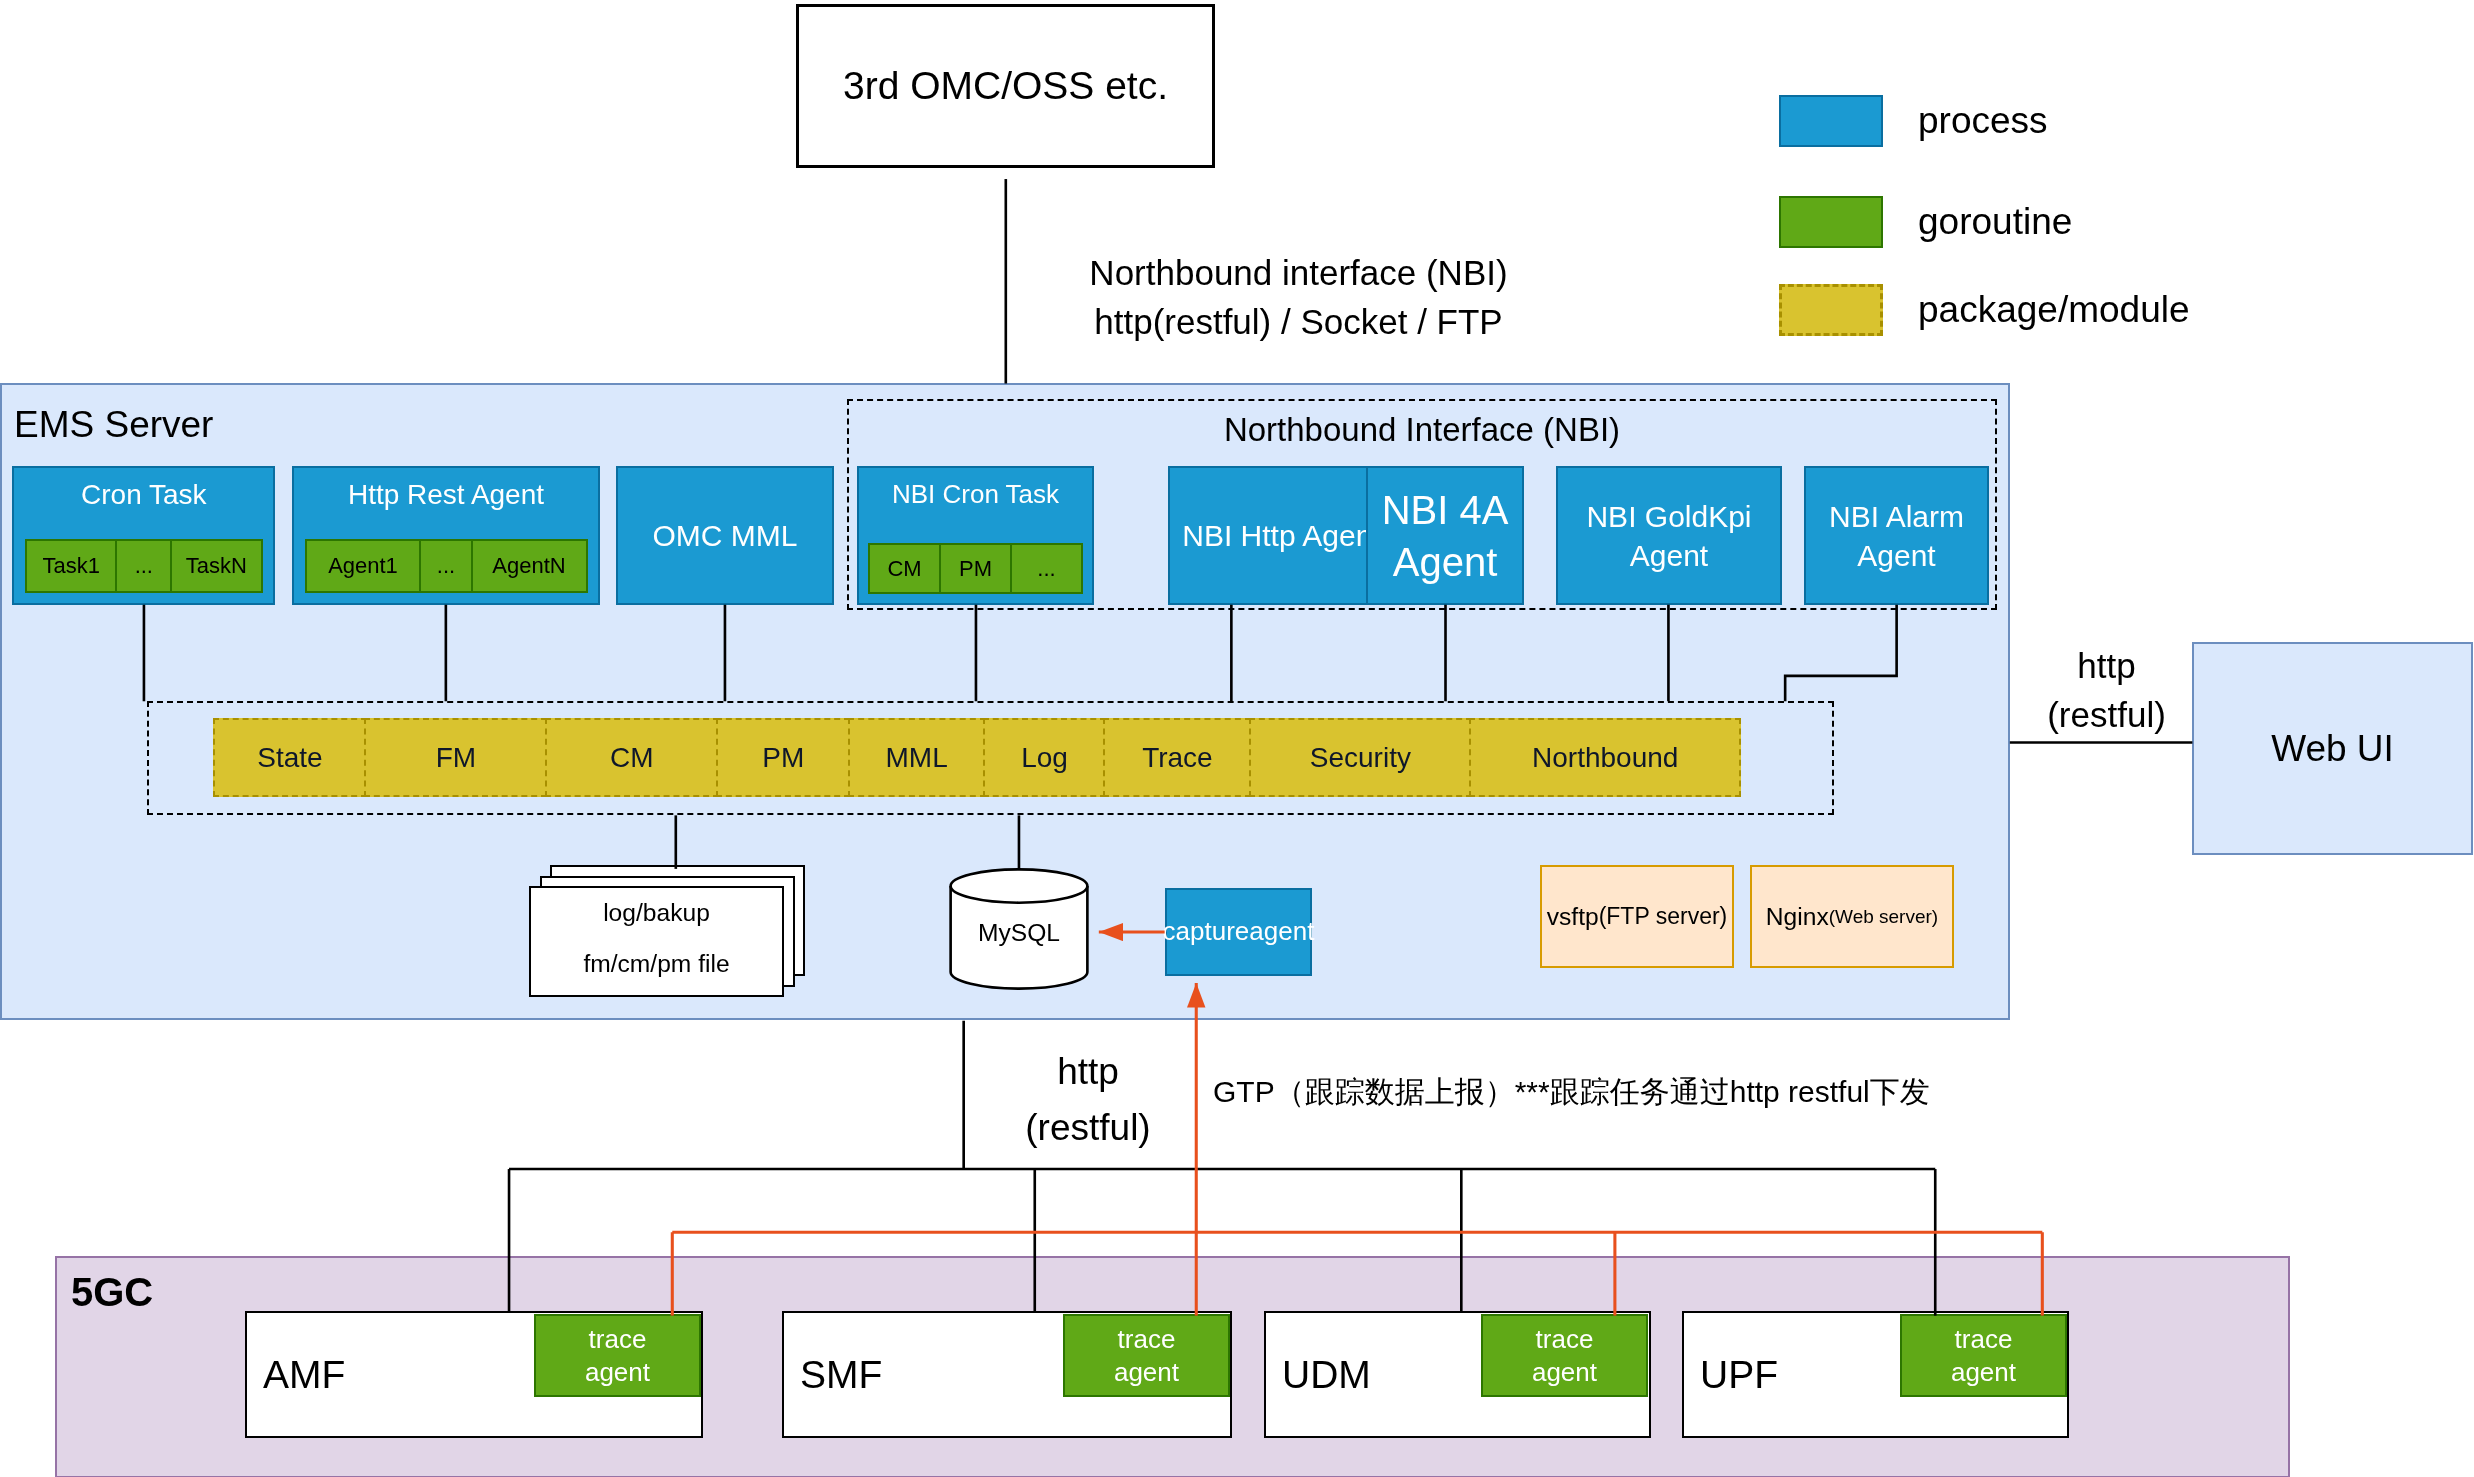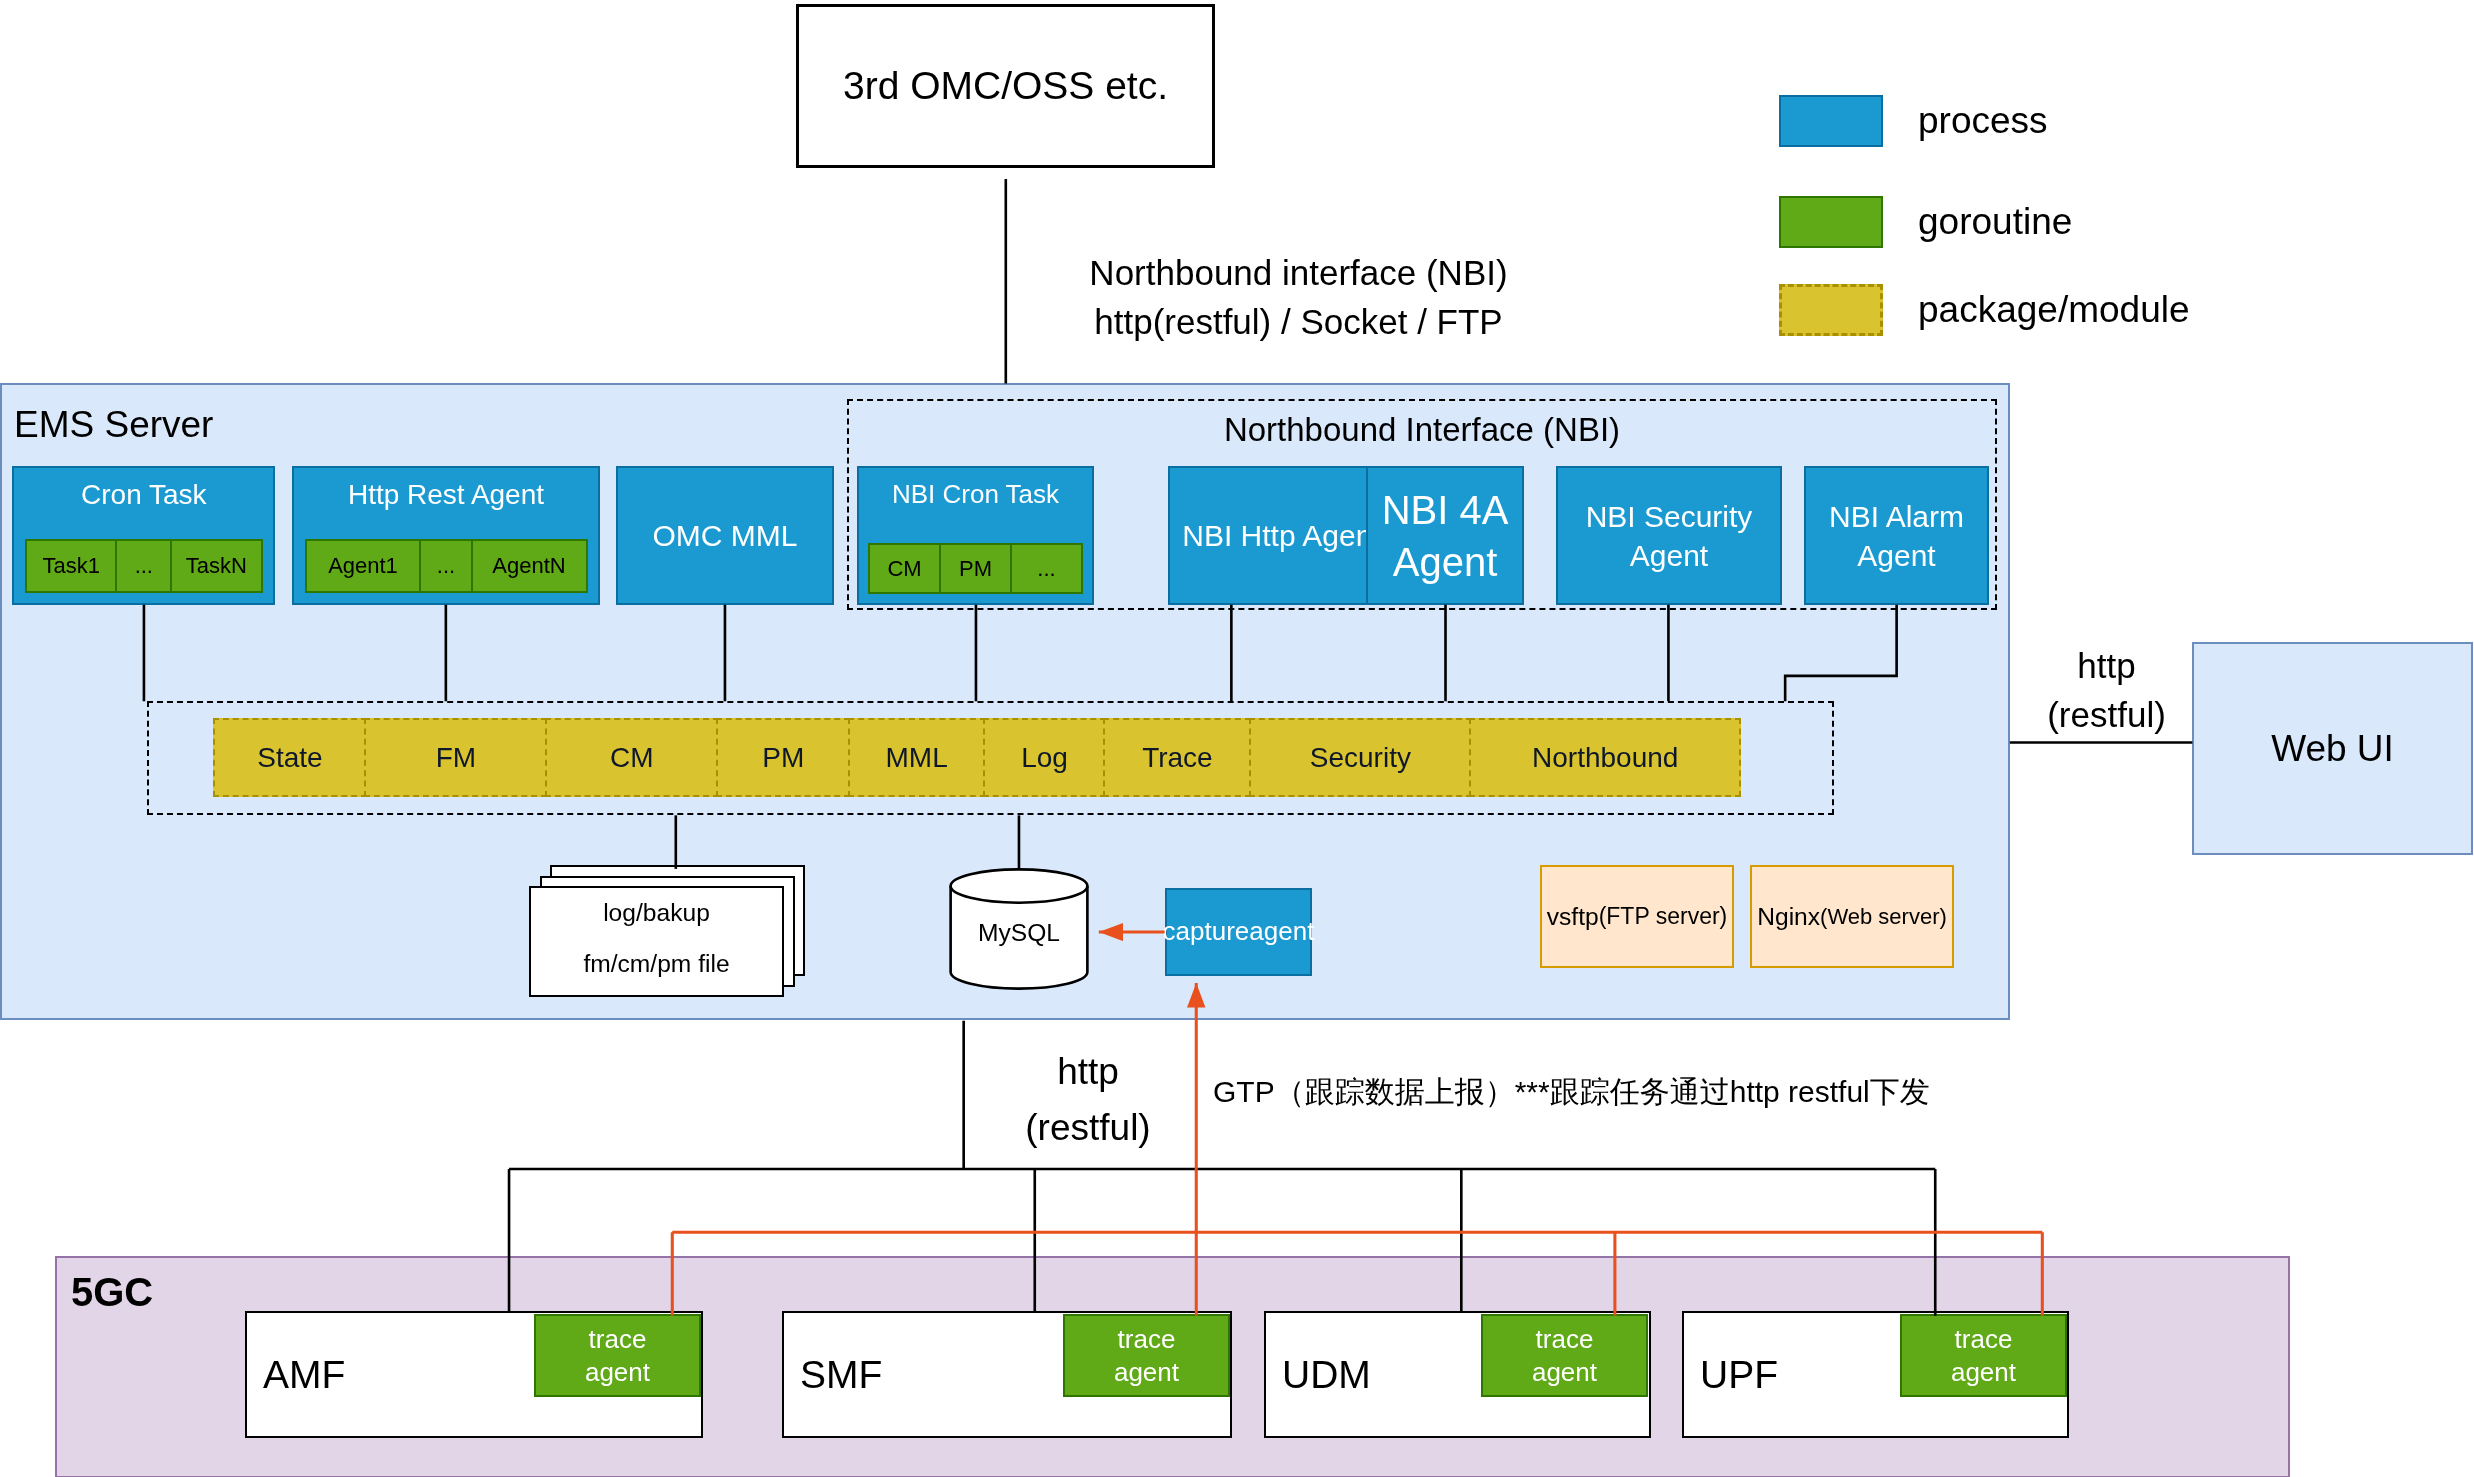--- a/index.html
+++ b/index.html
@@ -117,21 +117,21 @@
     </div>
   </div>
 
   <div class="bluebox blue center" style="left:1168px;width:227px;font-size:30px;line-height:1.3">
     <span>NBI Http Agent</span>
   </div>
   <div class="bluebox blue center" style="left:1366px;width:158px;font-size:40px;line-height:1.3">
     <span>NBI 4A Agent</span>
   </div>
   <div class="bluebox blue center" style="left:1556px;width:226px;font-size:30px;line-height:1.3">
-    <span>NBI Security Agent</span>
+    <span>NBI GoldKpi Agent</span>
   </div>
   <div class="bluebox blue center" style="left:1804px;width:185px;font-size:30px;line-height:1.3">
     <span>NBI Alarm Agent</span>
   </div>
 
   <div class="dframe" style="left:147px;top:701px;width:1687px;height:114px"></div>
   <div class="mrow">
     <div class="module">
         <span>State</span>
       </div>
@@ -181,21 +181,21 @@
     <div>capture</div>
     <div>agent</div>
   </div>
 
   <div class="tan center col" style="left:1540px;top:865px;width:194px;height:103px;line-height:1.35">
     <div style="font-size:24.6px">vsftp</div>
     <div style="font-size:23px">(FTP server)</div>
   </div>
   <div class="tan center col" style="left:1750px;top:865px;width:204px;height:103px;line-height:1.35">
     <div style="font-size:24.6px">Nginx</div>
-    <div style="font-size:22px">(Web server)</div>
+    <div style="font-size:19px">(Web server)</div>
   </div>
 
   <div class="txt" style="left:2023px;top:641px;width:167px;text-align:center;font-size:35px;line-height:1.4">
     <div>http</div>
     <div>(restful)</div>
   </div>
   <div class="abs center" style="left:2192px;top:642px;width:281px;height:213px;background:#dae8fc;border:2.6px solid #6c8ebf;font-size:37px;z-index:10">
     <span>Web UI</span>
   </div>
 

